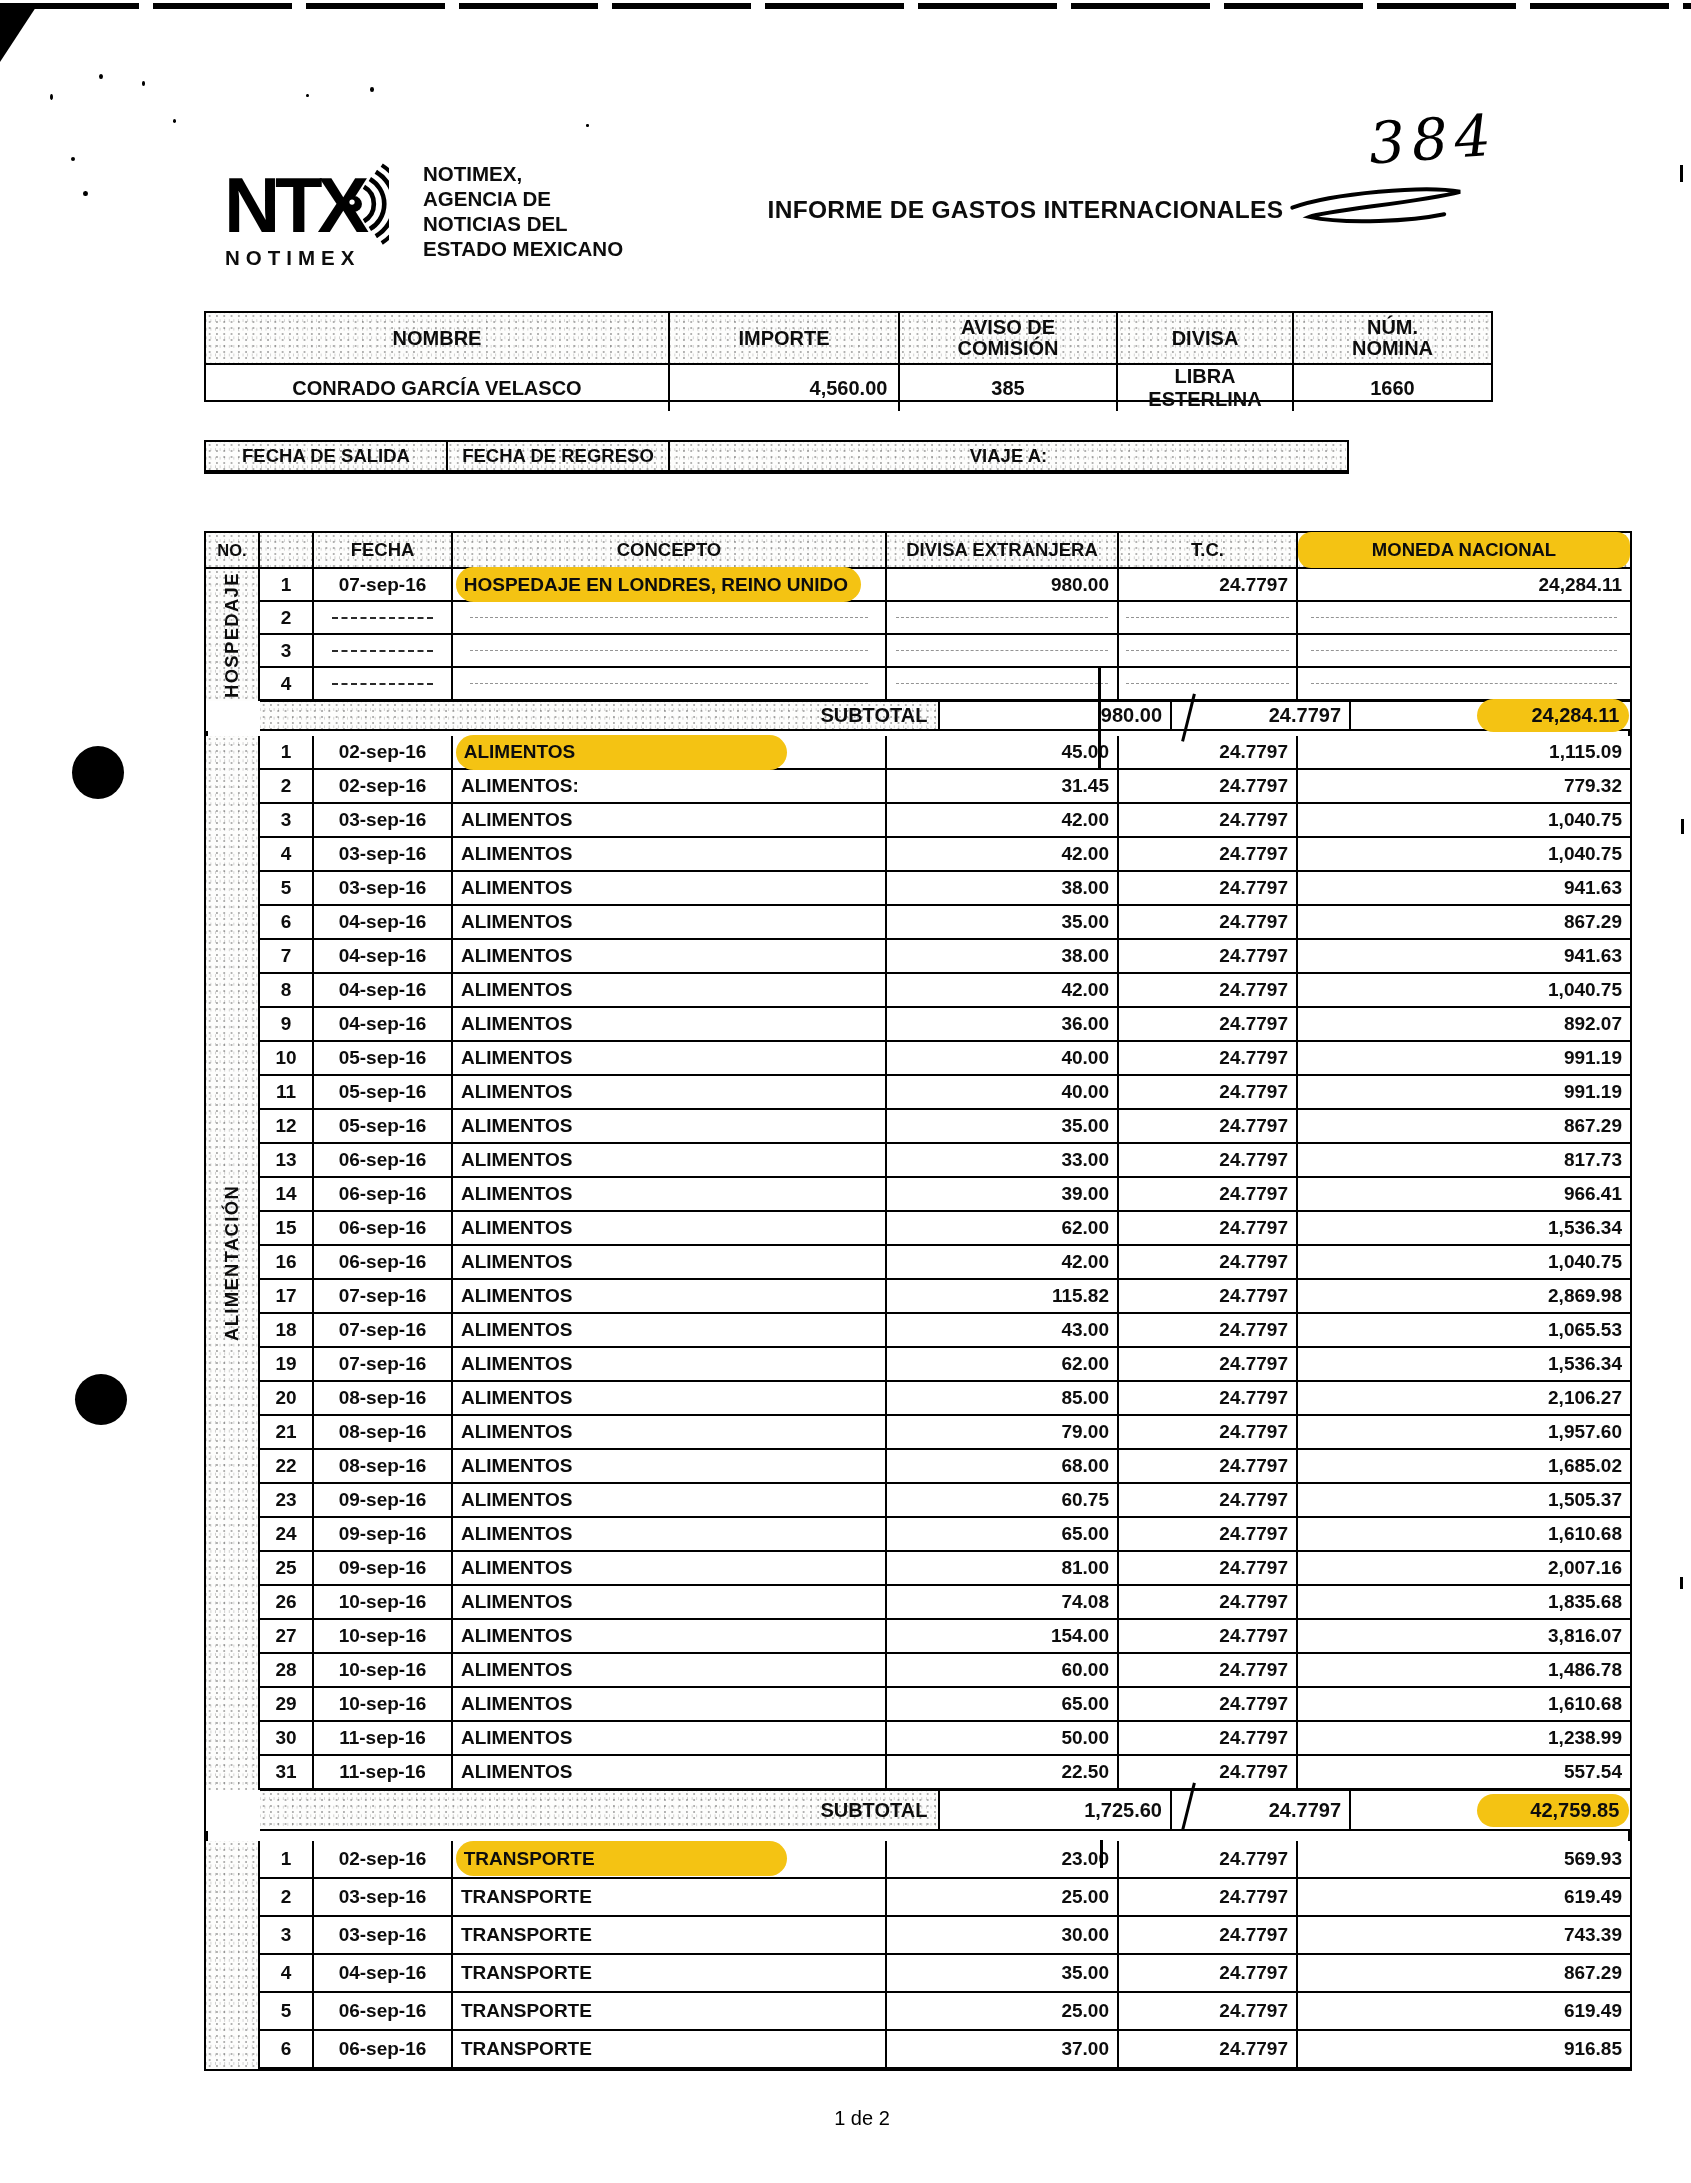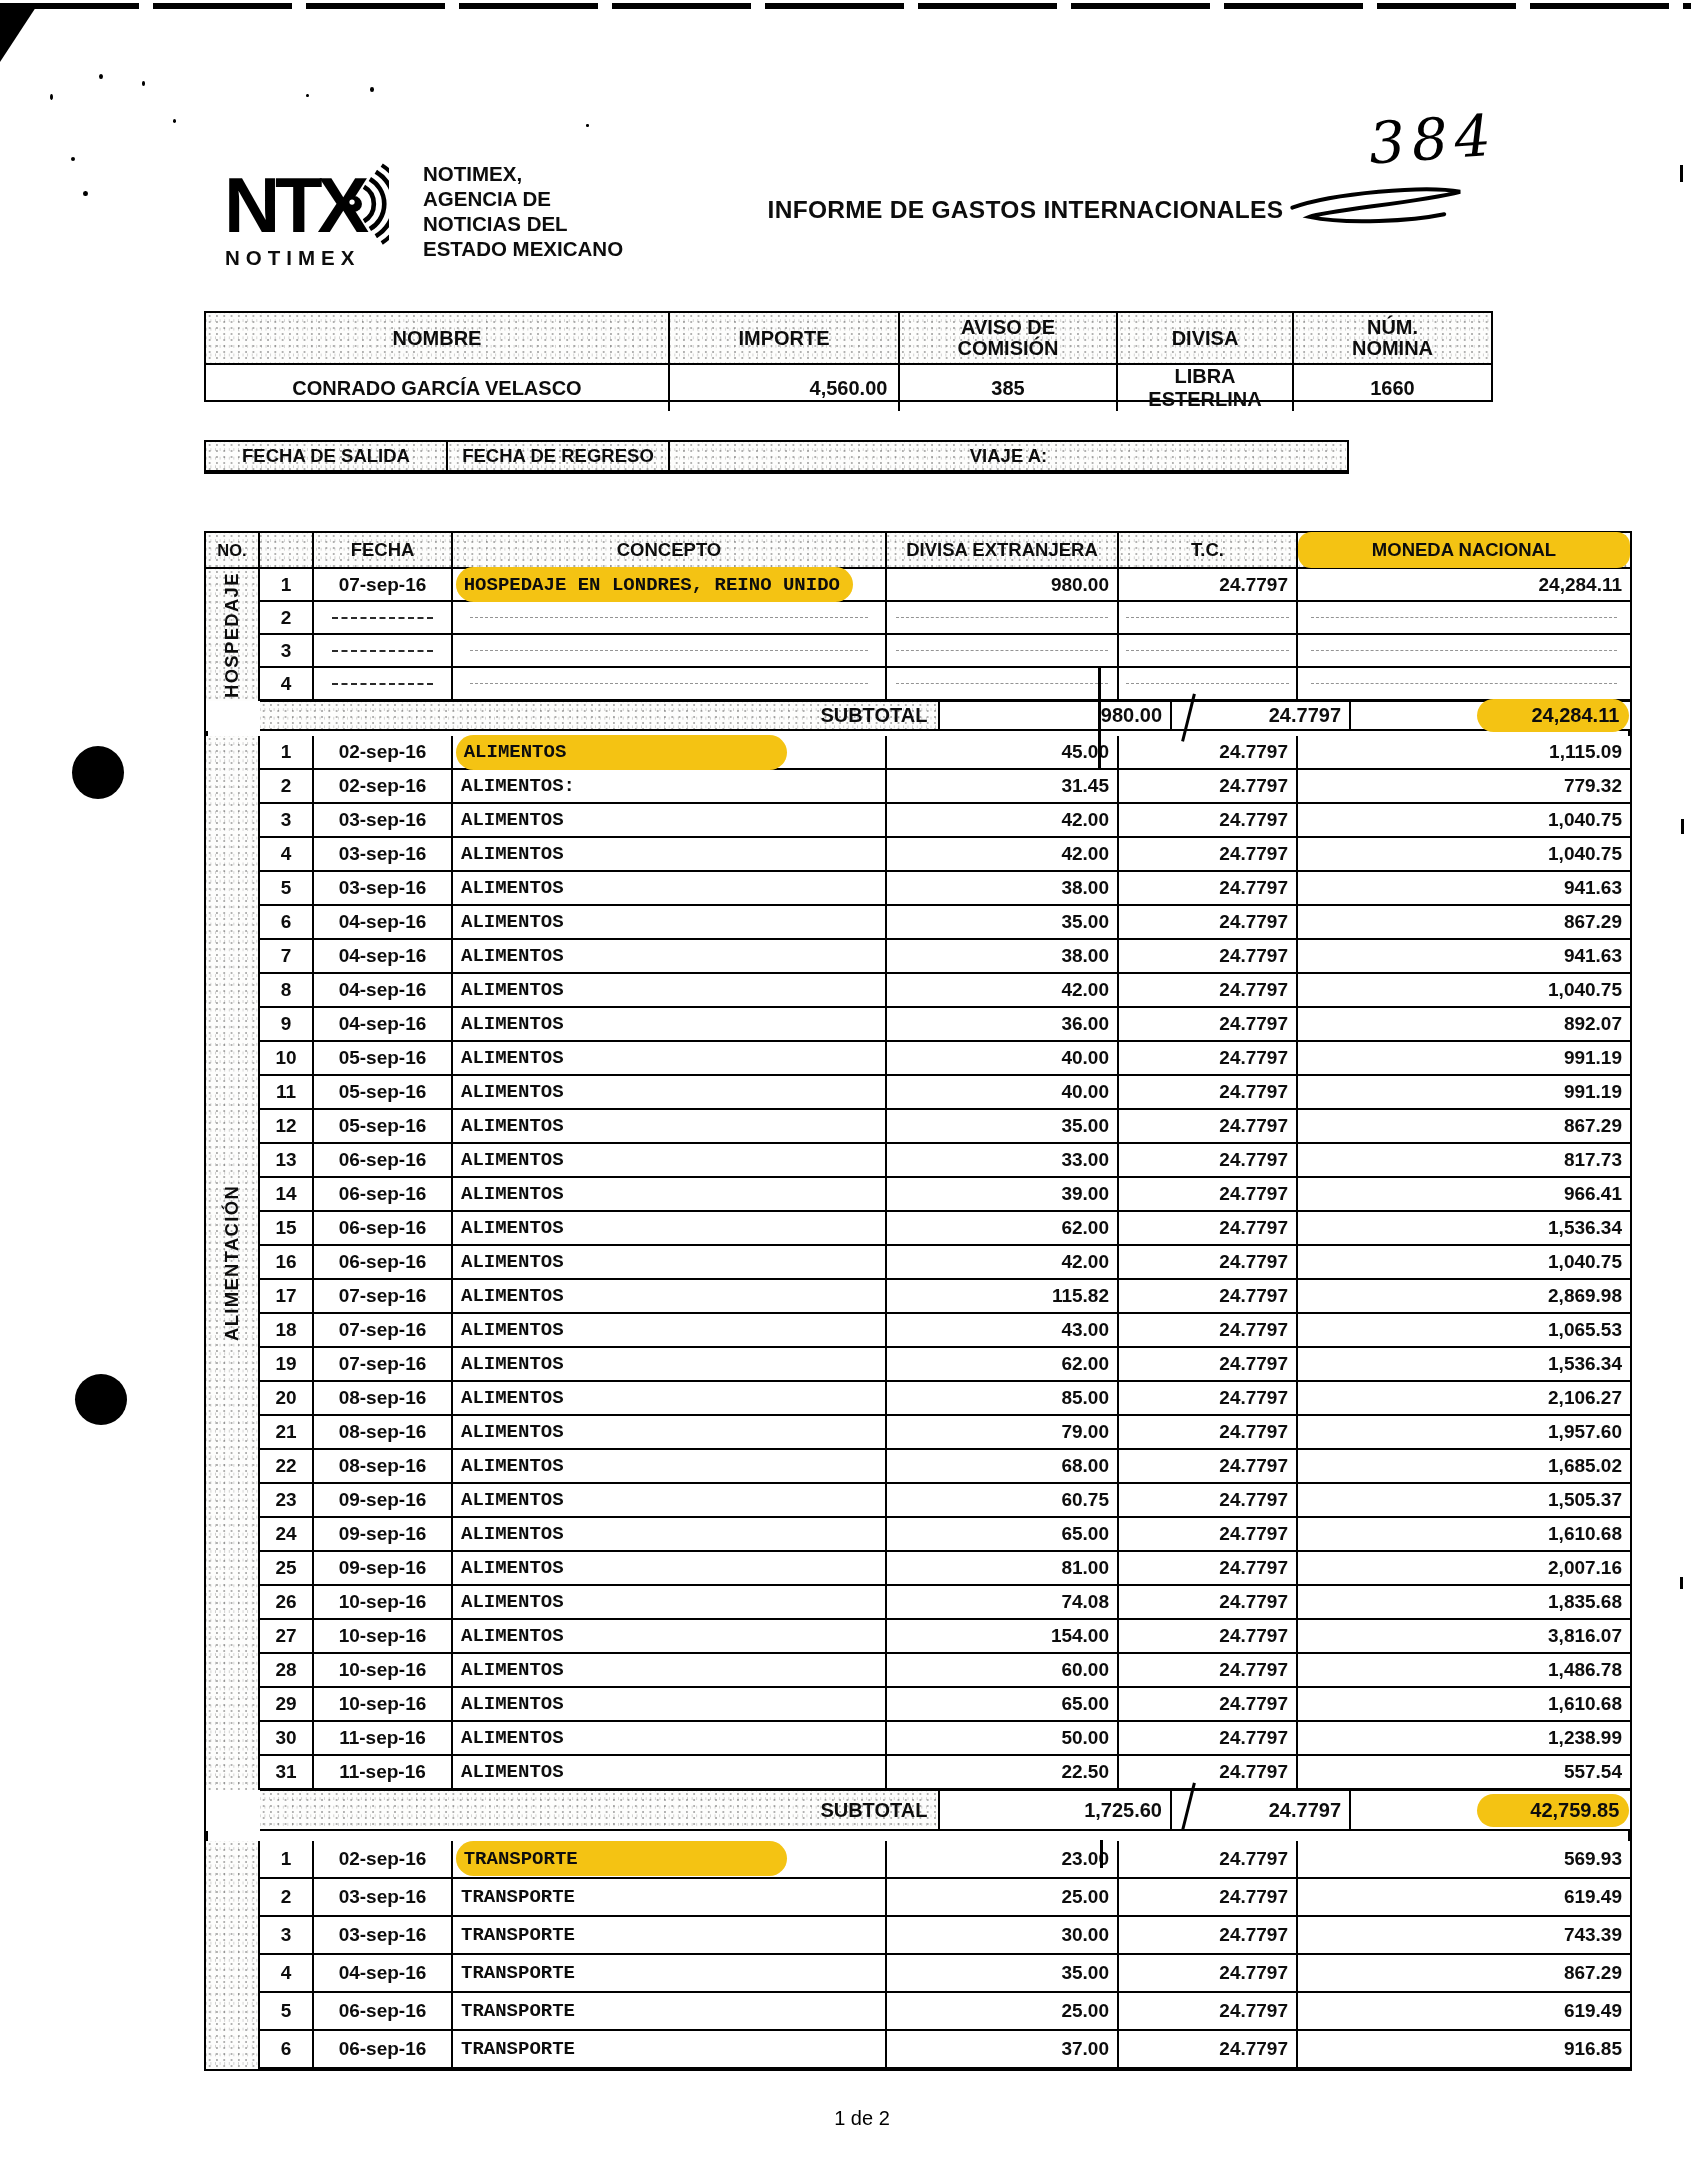--- a/index.html
+++ b/index.html
@@ -79,21 +79,21 @@
   .xrow{display:grid;grid-template-columns:54px 139px 434px 232px 179px 1fr;border-bottom:2px solid #000;}
   .sec0 .xrow{height:33px;}
   .sec1 .xrow{height:34px;}
   .sec2 .xrow{height:38px;}
   .c{display:flex;align-items:center;border-right:2px solid #000;font-weight:700;font-size:19px;overflow:visible;}
   .c.no{justify-content:center;}
   .c.fecha{justify-content:center;}
   .c.concepto{padding-left:8px;}
   .c.num{justify-content:flex-end;padding-right:8px;}
   .c.moneda{border-right:none;}
-  .ctext{position:relative;z-index:2;font-family:Liberation Mono, monospace;}
+  .ctext{position:relative;z-index:2;}
   .pill{display:inline-block;min-width:331px;background:var(--hl);border-radius:18.5px;
     padding:6.6px 13.2px 6.6px 8px;margin:-5.3px 0 -5.3px -5.3px;}
 
   .strow{display:grid;grid-template-columns:680px 232px 179px 1fr;border-bottom:2.6px solid #000;border-top:1.3px solid #000;}
   .sec0 .strow{height:30px;}
   .sec1 .strow{height:41px;}
   .stlabel{display:flex;align-items:center;justify-content:flex-end;padding-right:10.6px;
     font-weight:700;font-size:20px;border-right:2px solid #000;}
   .strow .c{font-size:20px;}
   .mpill{display:inline-block;padding:5.3px 9.3px;margin-right:-4px;text-align:right;}

